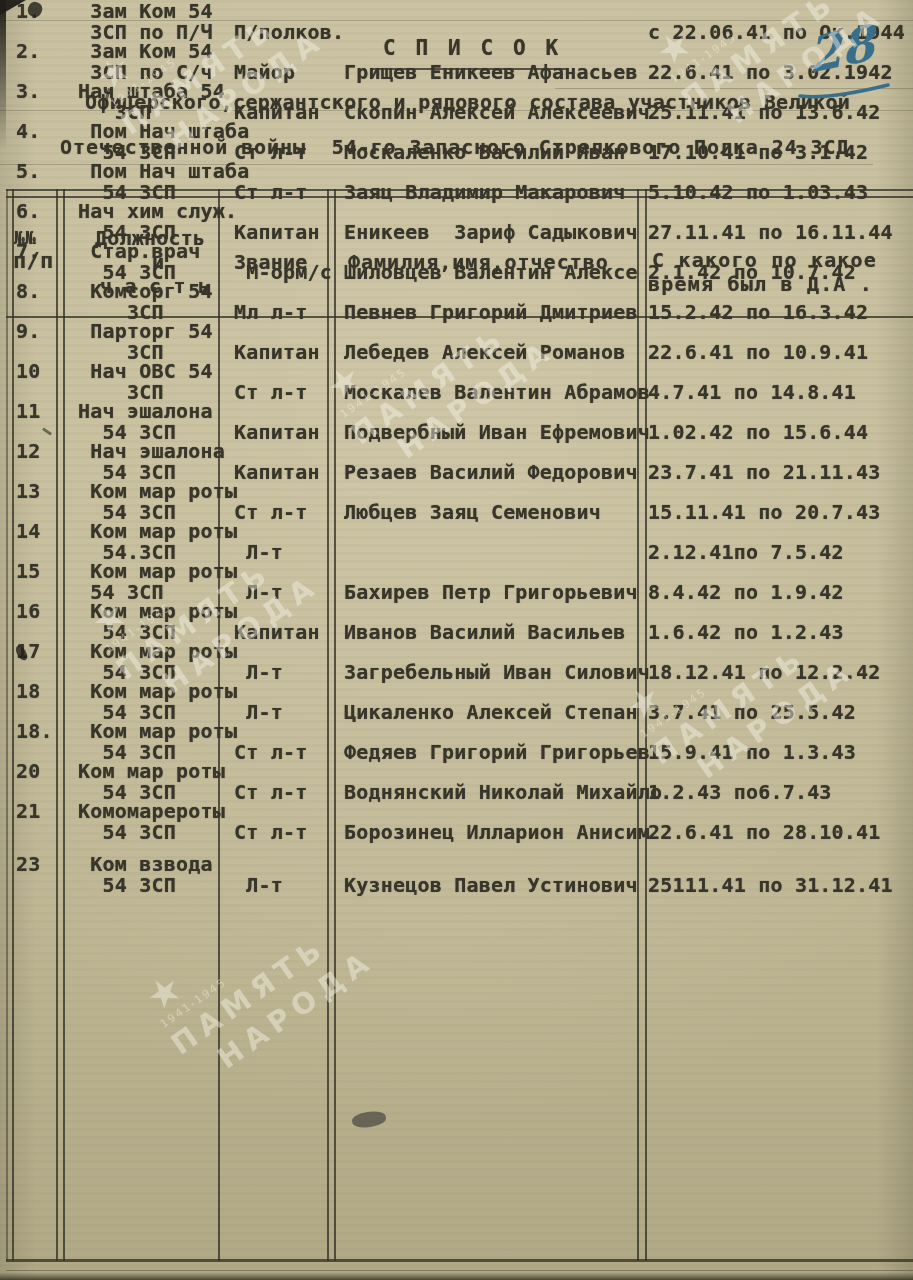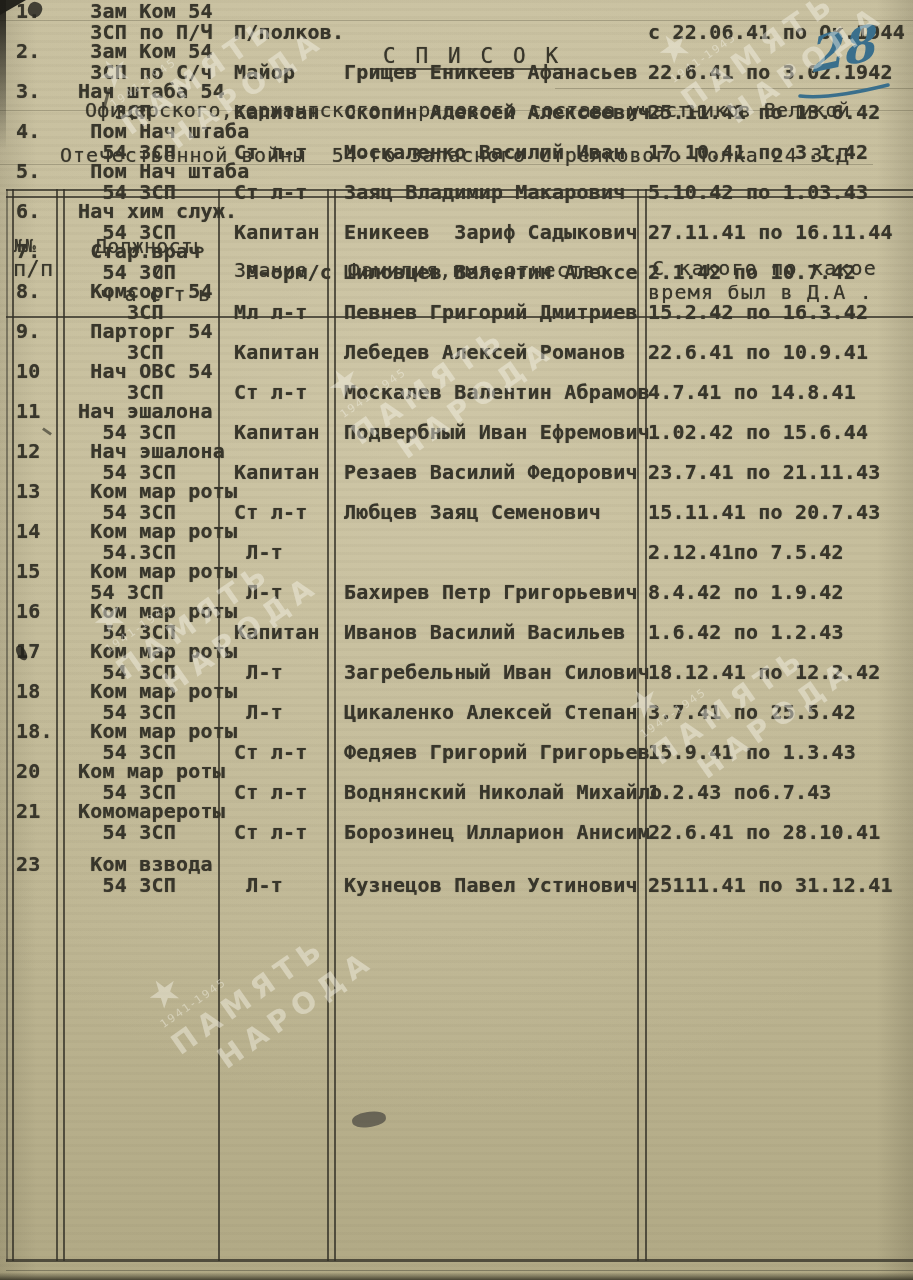--- a/index.html
+++ b/index.html
@@ -6,23 +6,23 @@
   .page{
     position:relative; width:913px; height:1280px; overflow:hidden;
     background:
       radial-gradient(ellipse 120% 90% at 48% 32%, rgba(215,207,178,.55), rgba(0,0,0,0) 62%),
       linear-gradient(90deg, rgba(80,75,55,.18) 0%, rgba(0,0,0,0) 4%, rgba(0,0,0,0) 96%, rgba(80,75,55,.22) 100%),
       linear-gradient(180deg, #c7bf9e 0%, #c3bb98 38%, #bdb592 72%, #b1a985 100%);
     font-family:"DejaVu Sans Mono","Liberation Mono",monospace;
   }
   .grain{position:absolute;inset:0;pointer-events:none;
     background:repeating-linear-gradient(180deg, rgba(110,102,78,.05) 0 3px, rgba(0,0,0,0) 3px 8px);}
-  .tw{position:absolute;white-space:pre;font-weight:normal;color:#38362b;
+  .tw{position:absolute;white-space:pre;font-weight:bold;color:#38362b;
       font-size:20px;line-height:20px;letter-spacing:.2px;
-      text-shadow:0 0 .9px rgba(56,54,43,.75);margin-top:8px;}
+      text-shadow:0 0 .9px rgba(56,54,43,.75);}
   .title{font-size:21px;letter-spacing:3.6px;}
   .rule{position:absolute;background:rgba(52,50,40,.78);}
   .faint{position:absolute;background:rgba(70,65,45,.28);height:1px;}
   
   .tbody{position:absolute;left:0;top:332;width:913px;}
   .trow{position:relative;height:40px;}
   .trow.gap{margin-top:13px;}
   .trow span{position:absolute;white-space:pre;font-weight:bold;color:#38362b;
       font-size:20px;line-height:20px;letter-spacing:.2px;
       text-shadow:0 0 .9px rgba(56,54,43,.75);}

